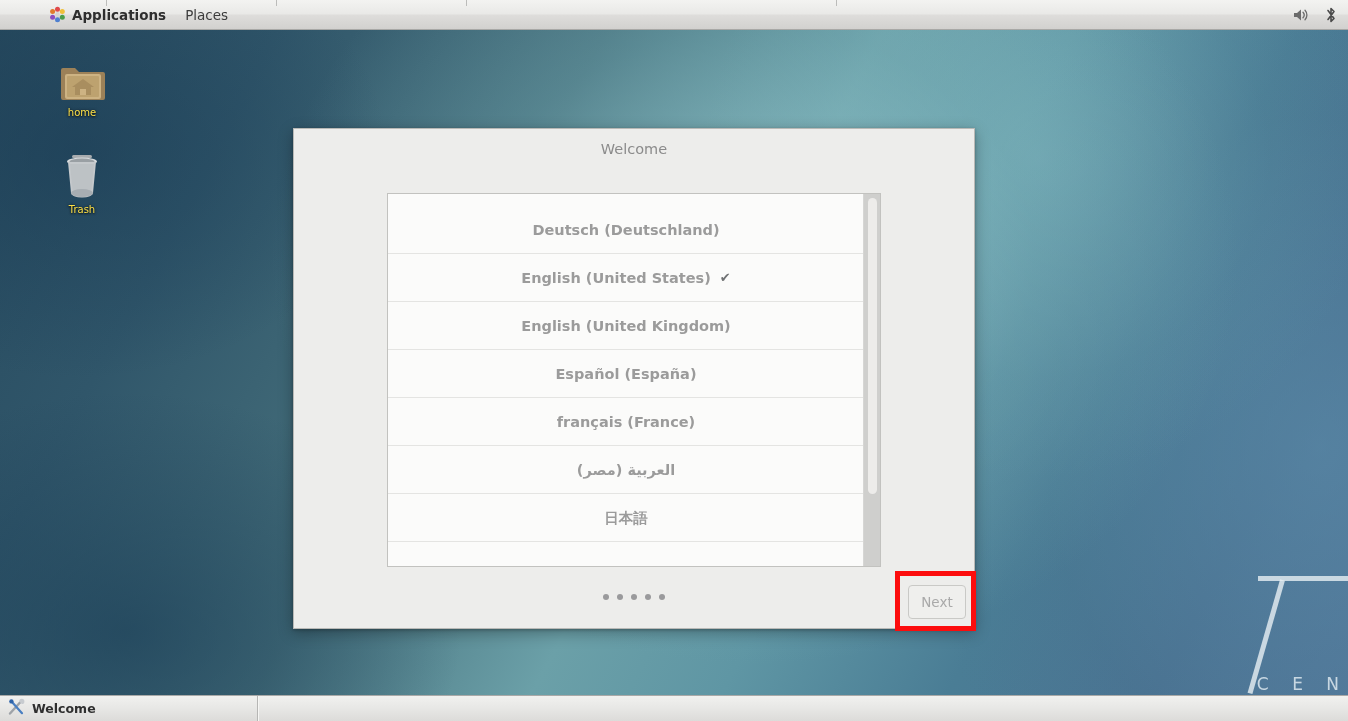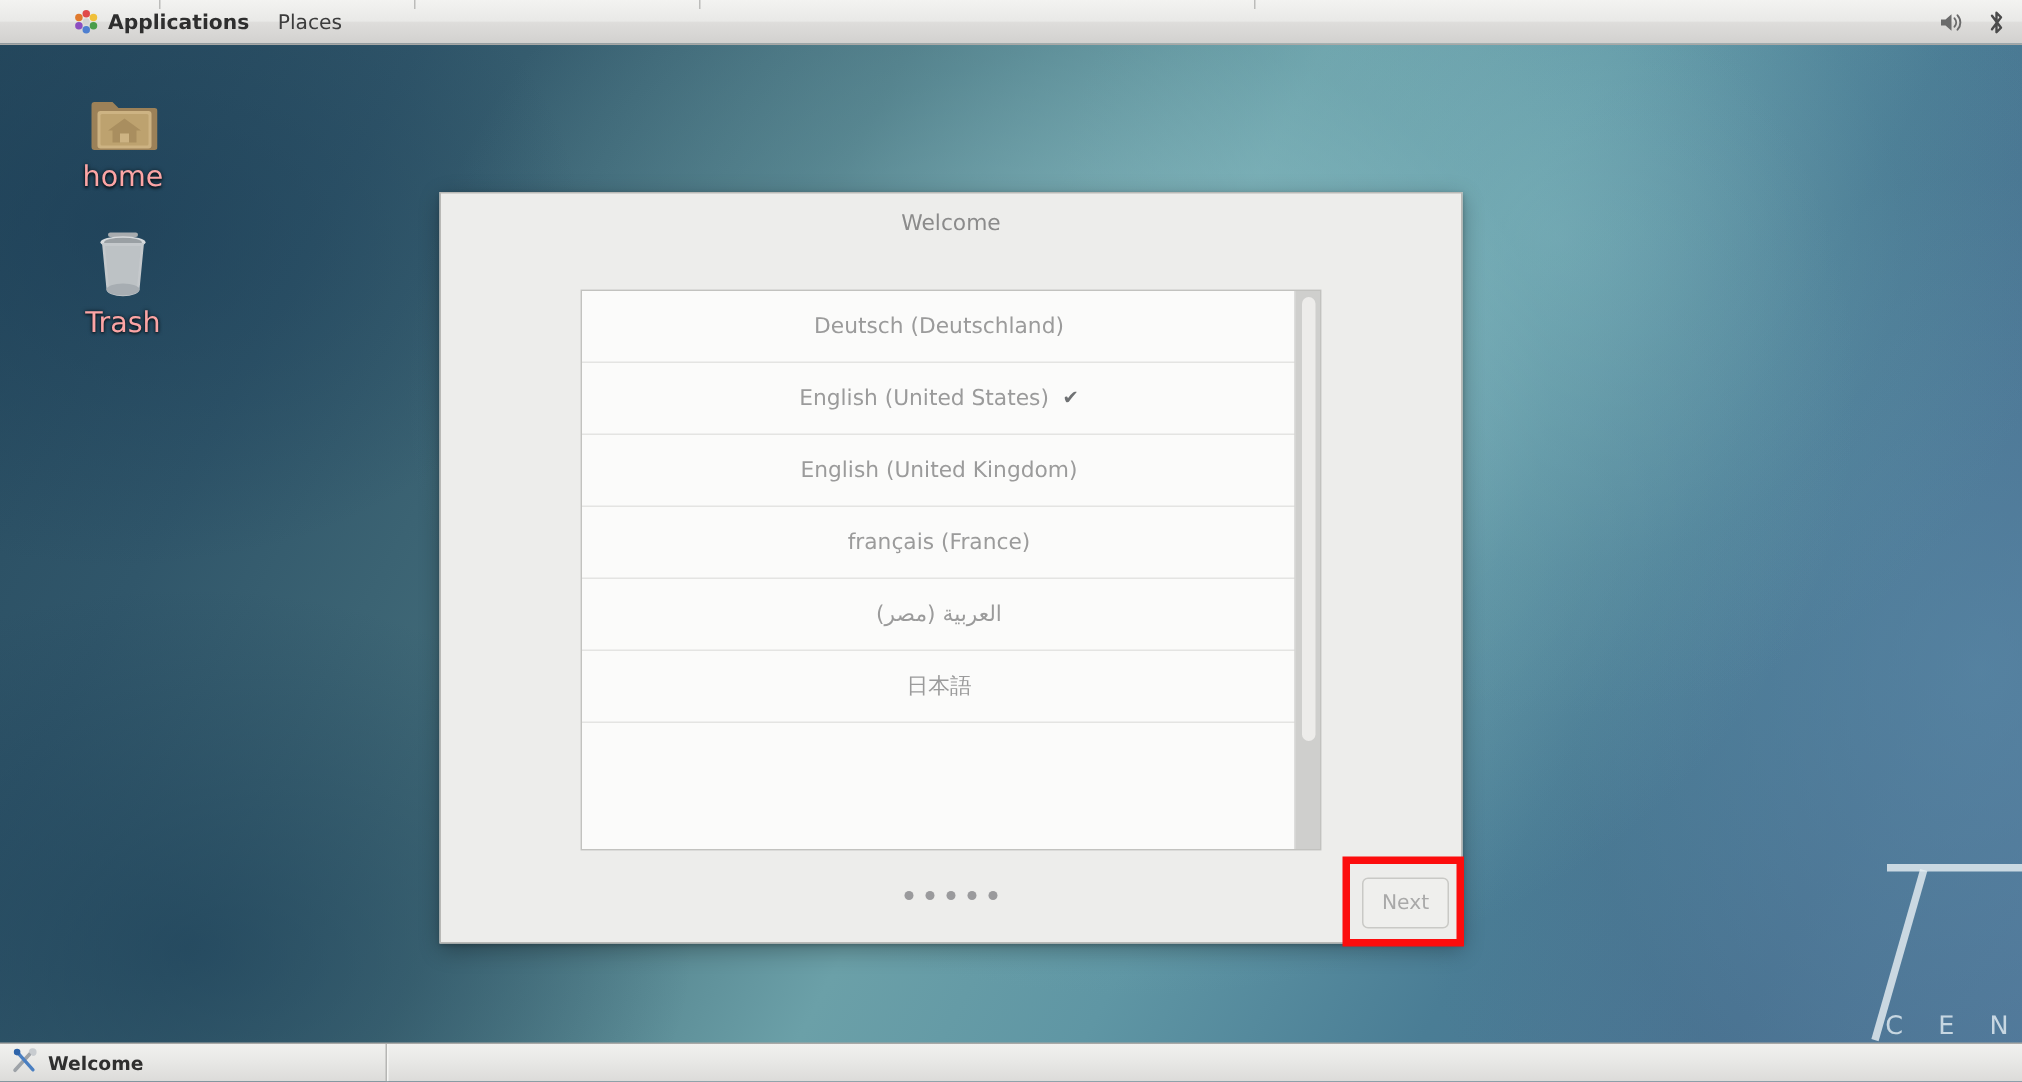--- a/index.html
+++ b/index.html
@@ -135,22 +135,22 @@
   
   .desk-icon {
     position: absolute;
     width: 88px;
     text-align: center;
     cursor: default;
   }
   .desk-icon .glyph { height: 54px; display:flex; align-items:flex-end; justify-content:center; }
   .desk-icon .caption {
     margin-top: 5px;
-    font-size: 19px;
-    color: #fca5a5;
+    font-size: 10px;
+    color: #fde047;
     text-shadow: 0 1px 2px rgba(0,0,0,0.75), 0 0 3px rgba(0,0,0,0.6);
   }
   #icon-home { left: 38px; top: 48px; }
   #icon-trash { left: 38px; top: 145px; }
 
   
   .dialog {
     position: absolute;
     left: 293px; top: 128px;
     width: 682px; height: 501px;
@@ -175,23 +175,24 @@
     position: absolute;
     left: 93px; top: 64px;
     width: 494px; height: 374px;
     background: #fbfbfa;
     border: 1px solid #c2c2bf;
     box-sizing: border-box;
     overflow: hidden;
   }
   .lang-scrollview {
     position: absolute;
-    left: 0; top: 0;
+    left: 0; top: 12px;
     width: 476px; height: 100%;
     overflow: hidden;
+    font-weight: bold;
   }
   .lang-row {
     height: 48px;
     line-height: 48px;
     text-align: center;
     font-size: 14.5px;
     color: #9b9b9b;
     border-bottom: 1px solid #e4e4e2;
     box-sizing: border-box;
     cursor: default;
@@ -383,20 +384,21 @@
   <div class="dialog">
     <div class="dialog-titlebar">
       <div class="dialog-title">Welcome</div>
     </div>
 
     <div class="lang-listbox">
       <div class="lang-scrollview" id="lang-list">
           <div class="lang-row"><span>Deutsch (Deutschland)</span></div>
           <div class="lang-row"><span>English (United States)</span><span class="check">✔</span></div>
           <div class="lang-row"><span>English (United Kingdom)</span></div>
+          <div class="lang-row"><span>Español (España)</span></div>
           <div class="lang-row"><span>français (France)</span></div>
           <div class="lang-row rtl"><span>العربية (مصر)</span></div>
           <div class="lang-row"><span>日本語</span></div>
         </div>
       <div class="lang-scrollbar">
         <div class="lang-thumb"></div>
       </div>
     </div>
 
     <div class="dots" id="page-dots">

